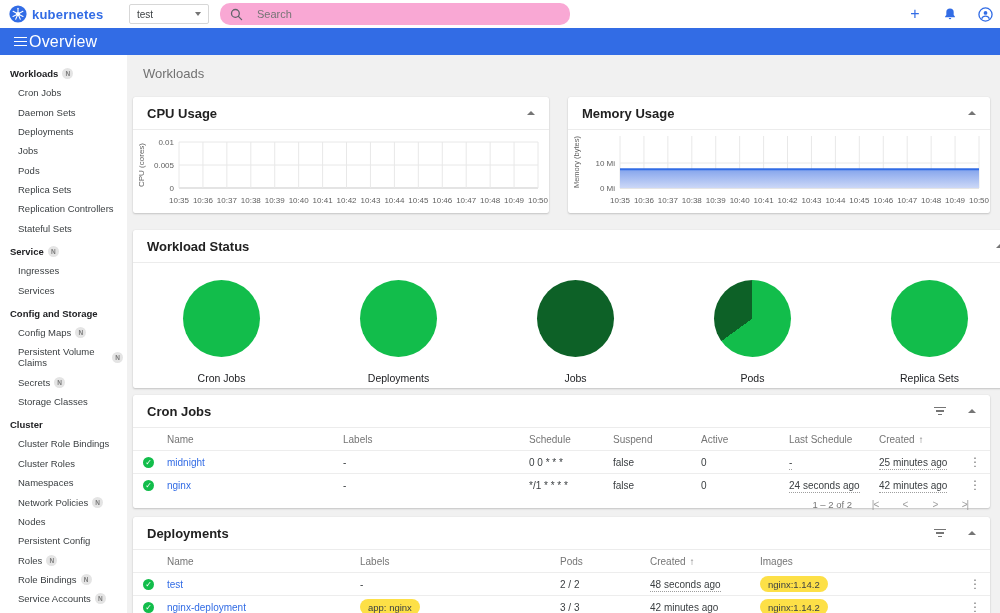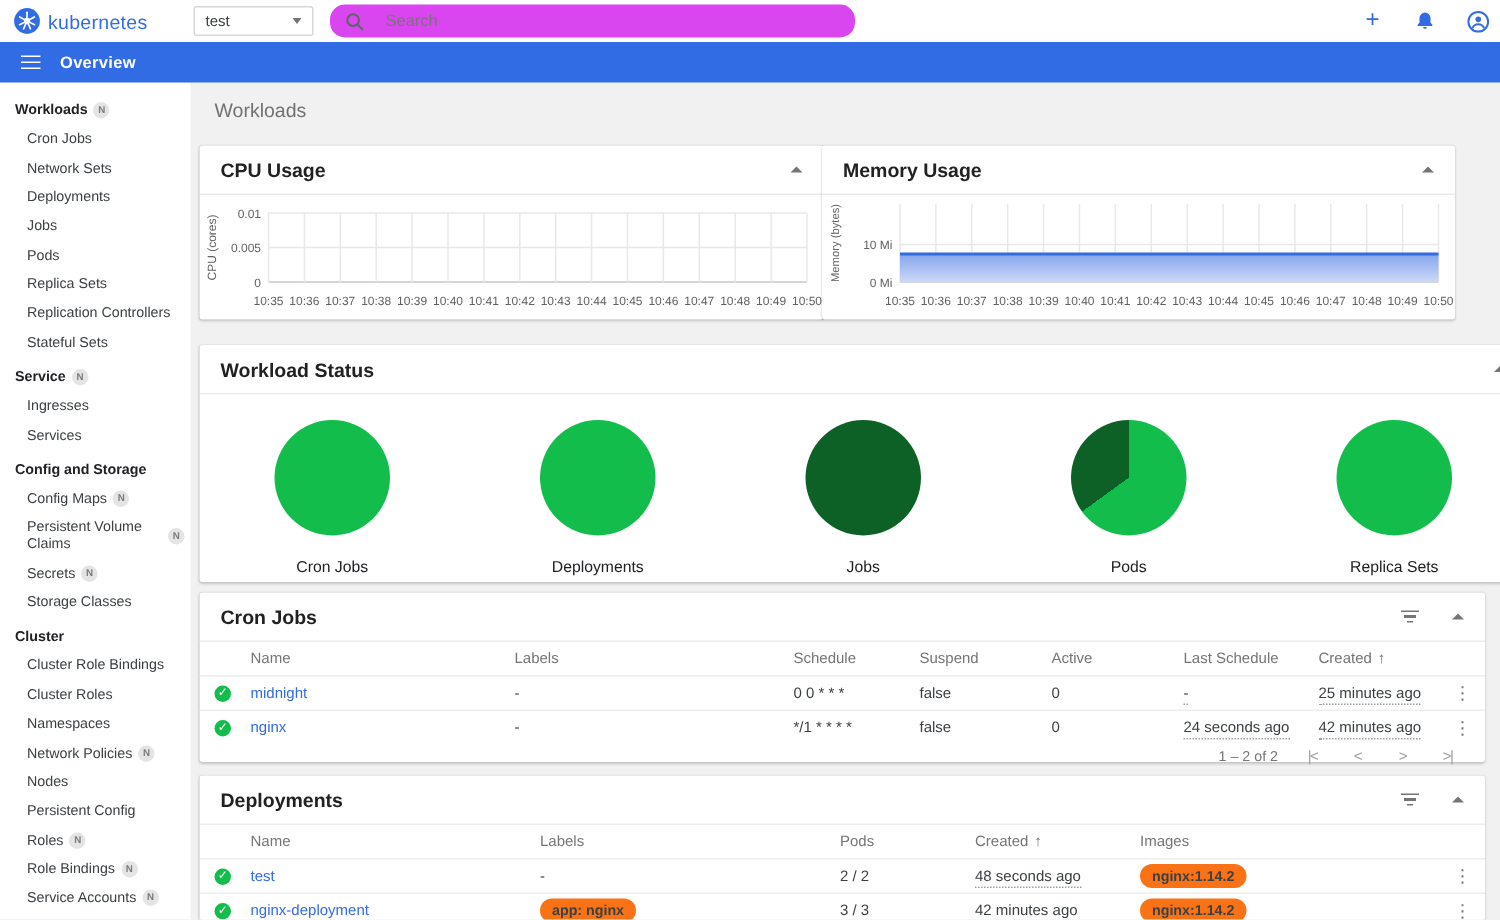--- a/index.html
+++ b/index.html
@@ -2,56 +2,56 @@
 <html><head>
 <meta charset="utf-8">
 <style>
   * { margin:0; padding:0; box-sizing:border-box; }
   html,body { width:1000px; height:613px; overflow:hidden; }
   body { font-family:"Liberation Sans", sans-serif; background:#f1f1f1; position:relative; }
 
   
   .app-header { position:absolute; top:0; left:0; width:1000px; height:28px; background:#fff; z-index:6; }
   .brand { position:absolute; left:9px; top:0; height:28px; display:flex; align-items:center; gap:5px; }
-  .brand-name { color:#326ce5; font-size:13px; font-weight:normal; letter-spacing:.2px; }
+  .brand-name { color:#326ce5; font-size:13px; font-weight:bold; letter-spacing:.2px; }
   .ns-select { position:absolute; left:129px; top:4px; width:80px; height:20px; border:1px solid #d7d7d7; border-radius:2px; display:flex; align-items:center; justify-content:space-between; padding:0 7px; font-size:10px; color:#3c4043; background:#fff; cursor:pointer; }
   .dd-arrow { width:0; height:0; border-left:3.5px solid transparent; border-right:3.5px solid transparent; border-top:4px solid #757575; }
-  .search-box { position:absolute; left:220px; top:3px; width:350px; height:22px; background:#d946ef; border-radius:10px; display:flex; align-items:center; padding:0 10px; gap:14px; }
+  .search-box { position:absolute; left:220px; top:3px; width:350px; height:22px; background:#f9a8d4; border-radius:10px; display:flex; align-items:center; padding:0 10px; gap:14px; }
   .search-box input { border:none; outline:none; background:transparent; font-size:11px; color:#3c4043; font-family:"Liberation Sans", sans-serif; width:280px; }
   .search-box input::placeholder { color:#757575; }
   .hdr-icons { position:absolute; right:6px; top:0; height:28px; display:flex; align-items:center; gap:17px; }
   .hdr-icon { width:18px; height:18px; display:flex; align-items:center; justify-content:center; color:#326ce5; cursor:pointer; }
   .plus-glyph { font-size:16px; color:#326ce5; line-height:1; }
 
   
   .toolbar { position:absolute; top:28px; left:0; width:1000px; height:27px; background:#326ce5; z-index:5; display:flex; align-items:center; }
   .hamburger { margin-left:14px; display:flex; flex-direction:column; gap:2.5px; cursor:pointer; }
   .hamburger i { display:block; width:13px; height:1.6px; background:#fff; }
-  .toolbar-title { color:#fff; font-size:11px; font-weight:bold; margin-left:13px; letter-spacing:.2px; }
+  .toolbar-title { color:#fff; font-size:16px; font-weight:normal; margin-left:2px; letter-spacing:.2px; }
 
   
   .sidebar { position:absolute; top:55px; left:0; width:127px; bottom:0; background:#fff; overflow:hidden; padding-top:5px; }
   .sb-section { padding:8px 4px 4px 10px; font-size:9.5px; font-weight:bold; color:#202124; display:flex; align-items:center; gap:4px; cursor:pointer; }
   .sb-item { padding:4.2px 4px 4.2px 18px; font-size:9.5px; color:#3c4043; display:flex; align-items:center; gap:4px; cursor:pointer; }
   .n-badge { min-width:11px; height:11px; border-radius:50%; background:#e4e4e4; color:#7a7a7a; font-size:6.5px; font-weight:bold; display:inline-flex; align-items:center; justify-content:center; flex:0 0 auto; }
 
   
   .page-title { position:absolute; left:143px; top:66px; font-size:13px; color:#717171; }
   .card { position:absolute; background:#fff; border-radius:2px; box-shadow:0 1px 2px rgba(0,0,0,.18), 0 0 1px rgba(0,0,0,.12); }
   .card-head { height:30px; display:flex; align-items:center; justify-content:space-between; padding:16px 14px; }
   .card-title { font-size:13px; font-weight:600; color:#212121; }
   .card-head-icons { display:flex; align-items:center; gap:22px; }
   .caret-up { width:0; height:0; border-left:4px solid transparent; border-right:4px solid transparent; border-bottom:4.5px solid #757575; cursor:pointer; }
   .filter-icon { display:flex; flex-direction:column; align-items:center; gap:2px; cursor:pointer; }
   .filter-icon i { display:block; height:1.5px; background:#757575; }
   .filter-icon i:nth-child(1){ width:12px; } .filter-icon i:nth-child(2){ width:8px; } .filter-icon i:nth-child(3){ width:4px; }
   .card-divider { height:1px; background:#ececec; }
 
   #cpu-card { left:133px; top:97px; width:416px; height:116px; }
-  #memory-card { left:548px; top:97px; width:422px; height:116px; }
+  #memory-card { left:568px; top:97px; width:422px; height:116px; }
   .chart-body { position:relative; height:84px; }
   .chart-body svg { position:absolute; left:0; top:0; }
 
   #status-card { left:133px; top:230px; width:885px; height:158px; }
   .status-body { display:flex; padding-top:17px; }
   .pie-col { flex:1; display:flex; flex-direction:column; align-items:center; }
   .pie { width:77px; height:77px; border-radius:50%; }
   .pie-label { margin-top:15px; font-size:10.5px; color:#202124; }
 
   #cronjobs-card { left:133px; top:395px; width:857px; height:113px; }
@@ -59,21 +59,21 @@
 
   .tgrid-cron { display:grid; grid-template-columns:24px 176px 186px 84px 88px 88px 90px 1fr 30px; align-items:center; padding-left:10px; }
   .tgrid-dep  { display:grid; grid-template-columns:24px 193px 200px 90px 110px 1fr 30px; align-items:center; padding-left:10px; }
   .thead { height:22px; font-size:10px; color:#757575; }
   .thead .th { display:flex; align-items:center; gap:4px; cursor:pointer; }
   .sort-arrow { font-size:10px; color:#757575; }
   .trow { height:23px; font-size:10px; color:#3c4043; border-top:1px solid #ededed; cursor:pointer; }
   .check-circle { width:11px; height:11px; border-radius:50%; background:#12bd4b; color:#fff; font-size:8px; display:inline-flex; align-items:center; justify-content:center; line-height:1; }
   .name-link { color:#326ce5; text-decoration:none; cursor:pointer; }
   .dotted { border-bottom:1px dotted #9e9e9e; padding-bottom:1px; }
-  .chip { background:#f97316; border-radius:9px; padding:2.5px 8px; font-size:9.5px; color:#3c4043; display:inline-block;font-weight:bold; }
+  .chip { background:#fde047; border-radius:9px; padding:2.5px 8px; font-size:9.5px; color:#3c4043; display:inline-block; }
   .kebab { color:#757575; font-size:12px; text-align:center; cursor:pointer; letter-spacing:0; }
   .pagination { height:16px; display:flex; align-items:center; justify-content:flex-end; padding-right:10px; font-size:9.5px; color:#757575; }
   .pag-label { margin-right:8px; }
   .pag-btn { width:30px; text-align:center; color:#9e9e9e; font-size:10px; letter-spacing:-1px; cursor:pointer; }
 </style>
 </head>
 <body>
 
 <div class="app-header">
   <div class="brand">
@@ -137,21 +137,21 @@
 
 <nav class="sidebar">
     <div class="sb-section">
       <span>Workloads</span>
       <span class="n-badge">N</span>
     </div>
     <div class="sb-item">
       <span>Cron Jobs</span>
     </div>
     <div class="sb-item">
-      <span>Network Sets</span>
+      <span>Daemon Sets</span>
     </div>
     <div class="sb-item">
       <span>Deployments</span>
     </div>
     <div class="sb-item">
       <span>Jobs</span>
     </div>
     <div class="sb-item">
       <span>Pods</span>
     </div>

